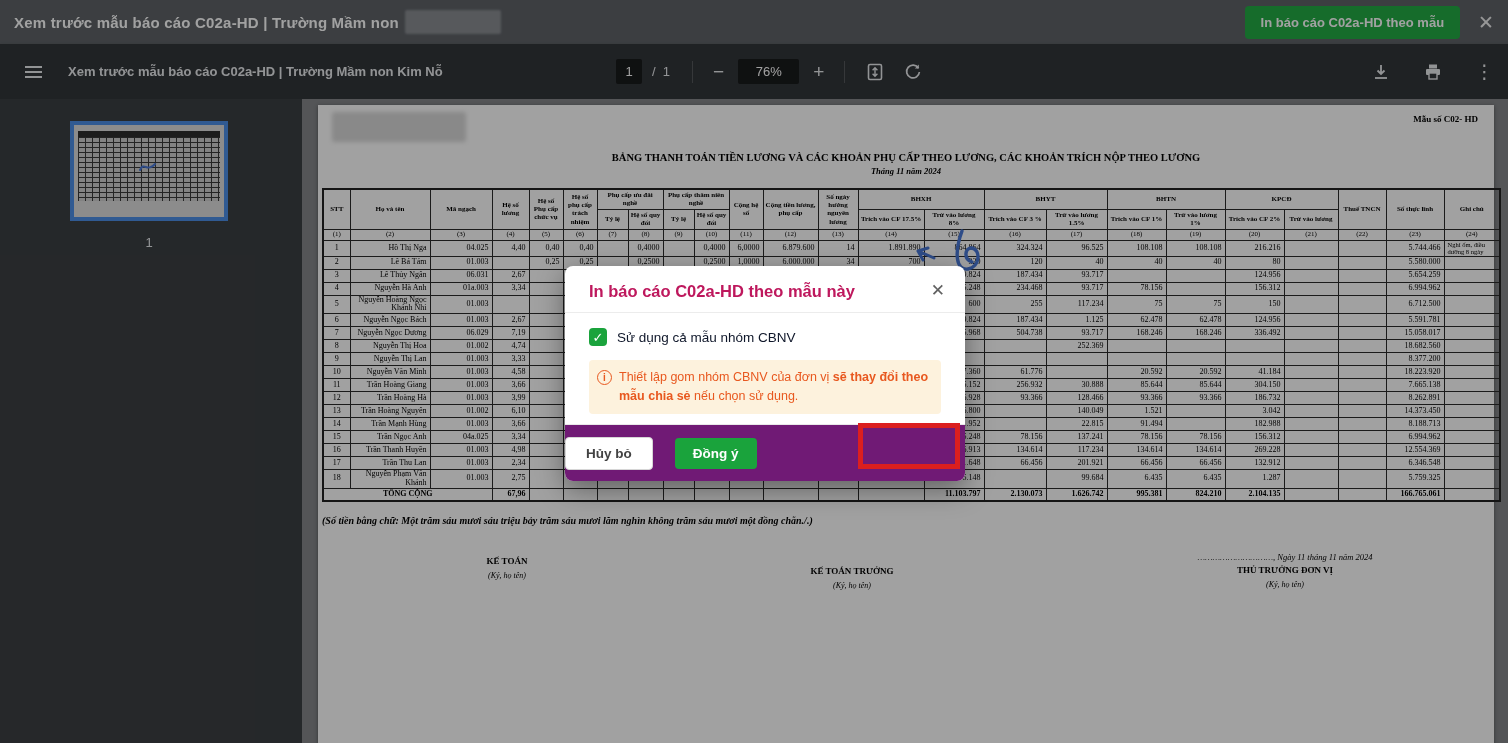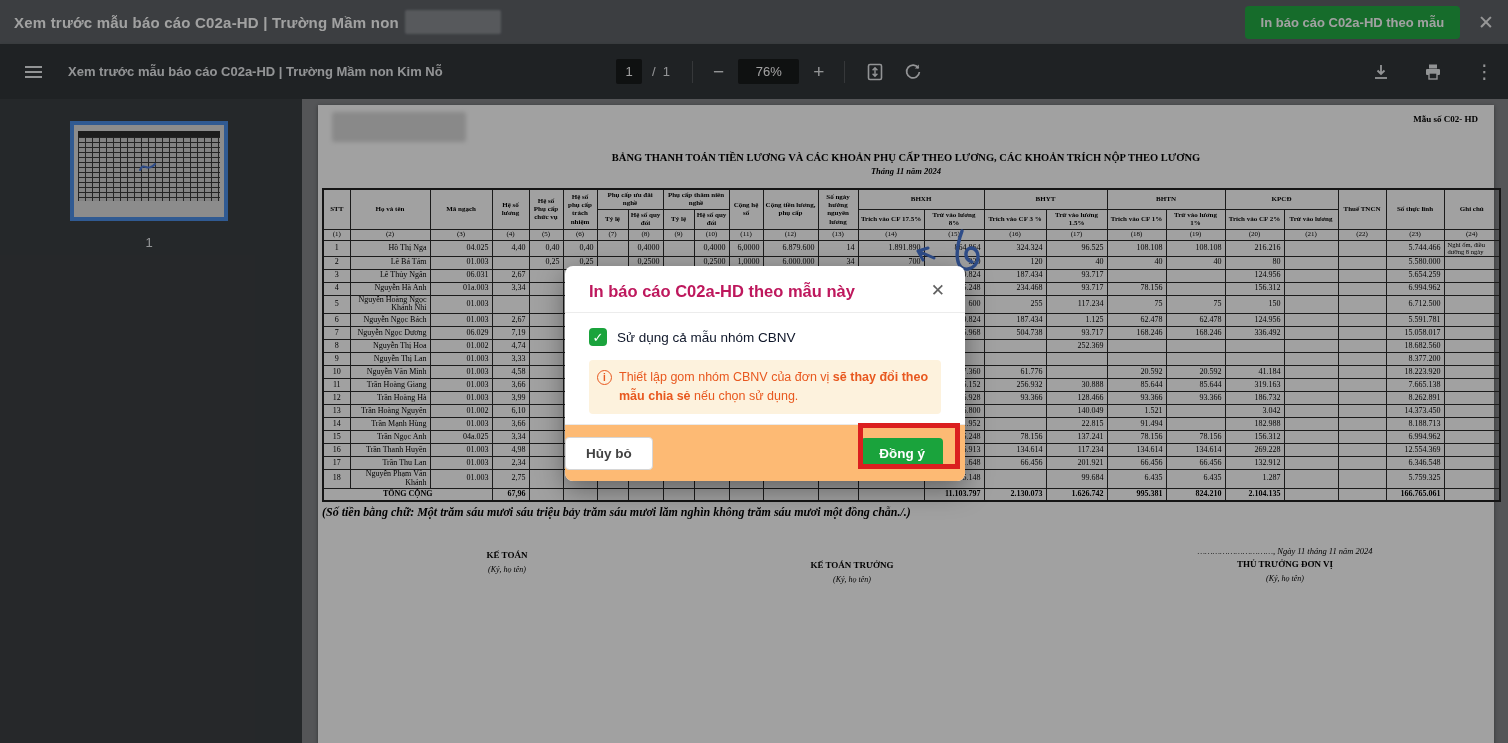--- a/index.html
+++ b/index.html
@@ -54,21 +54,21 @@
   table.payroll{border-collapse:collapse;table-layout:fixed;width:1166px;border:2px solid #222}
   .payroll th,.payroll td{border:1px solid #2b2b2b;overflow:hidden}
   .payroll th{font-size:7px;font-weight:700;text-align:center;padding:1px 2px;line-height:1.2;vertical-align:middle}
   .payroll td{font-size:8px;padding:0 3px;height:13px;line-height:1.1;vertical-align:middle}
   .payroll tr.idx td{font-size:7px;height:11px;text-align:center;padding:0 1px}
   .payroll td.l{text-align:right}
   .payroll td.r{text-align:right}
   .payroll td.c{text-align:center}
   .payroll td.note{font-size:6.5px;text-align:left;line-height:1.15}
   .payroll tr.total td{font-weight:700}
-  .amount-words{font-size:12px;font-weight:700;font-style:italic;margin-top:3px}
+  .amount-words{font-size:10px;font-weight:700;font-style:italic;margin-top:13px}
   .sigs{position:relative;height:70px;margin-top:26px;font-size:9px}
   .sig{position:absolute;text-align:center}
   .sig .t{font-weight:700;font-size:9px}
   .sig .n{font-style:italic;font-size:8px;margin-top:5px}
   .sig .d{font-style:italic;font-size:8.5px;margin-bottom:3px}
   .sig1{left:90px;top:4px;width:190px}
   .sig2{left:420px;top:14px;width:220px}
   .sig3{right:40px;top:0;width:330px}
   .ink{position:absolute;left:586px;top:122px;z-index:2}
 
@@ -79,21 +79,21 @@
   .modal{position:absolute;left:565px;top:266px;width:400px;height:215px;background:#fff;border-radius:8px;box-shadow:0 8px 28px rgba(0,0,0,.4);z-index:20;font-family:"Liberation Sans","DejaVu Sans",sans-serif}
   .modal-title{position:absolute;left:24px;top:16px;font-size:16.5px;font-weight:700;color:#be185d}
   .modal-close{position:absolute;right:20px;top:16px;font-size:17px;color:#616161;cursor:pointer;line-height:1}
   .modal-hr{position:absolute;left:0;top:46px;width:100%;border-top:1px solid #ececec}
   .chk-row{position:absolute;left:24px;top:62px;display:flex;align-items:center;gap:10px}
   .chk{width:18px;height:18px;border-radius:4px;background:var(--confirm-green);color:#fff;font-size:13px;font-weight:700;display:flex;align-items:center;justify-content:center;cursor:pointer}
   .chk-label{font-size:13.5px;color:#0f172a}
   .warn{position:absolute;left:24px;top:94px;width:352px;background:var(--warning-bg);border-radius:4px;padding:8px 10px 8px 8px;font-size:12.5px;line-height:1.5;color:var(--warning-orange);display:flex;gap:7px}
   .warn b{font-weight:700}
   .info-ic{flex:0 0 auto;width:15px;height:15px;border:1.6px solid var(--warning-orange);border-radius:50%;font-size:10px;font-weight:700;display:flex;align-items:center;justify-content:center;margin-top:2px}
-  .modal-footer{position:absolute;left:0;top:158px;width:100%;height:57px;background:#fdba74;border-top:1px solid #e9e9e9;border-radius:0 0 8px 8px;display:flex;align-items:center;justify-content:space-between;gap:22px;padding-right:22px}
+  .modal-footer{position:absolute;left:0;top:158px;width:100%;height:57px;background:#701a75;border-top:1px solid #e9e9e9;border-radius:0 0 8px 8px;display:flex;align-items:center;justify-content:flex-start;gap:22px;padding-right:22px}
   .btn-cancel{background:#fff;border:1px solid #d6d6d6;border-radius:4px;font-size:13.5px;font-weight:700;color:#424242;padding:8px 20px;font-family:inherit;cursor:pointer}
   .btn-ok{background:var(--confirm-green);border:none;border-radius:4px;font-size:13.5px;font-weight:700;color:#fff;padding:8px 18px;font-family:inherit;cursor:pointer}
   .red-rect{position:absolute;right:5px;top:157px;width:102px;height:46px;border:5px solid var(--annotation-red);z-index:21;pointer-events:none}
 </style>
 </head>
 <body>
 
 <div class="stage">
 
   <div class="appbar">
@@ -532,21 +532,21 @@
                 <td class="r"></td>
                 <td class="r"></td>
                 <td class="r"></td>
                 <td class="r"></td>
                 <td class="r"></td>
                 <td class="r">685.152</td>
                 <td class="r">256.932</td>
                 <td class="r">30.888</td>
                 <td class="r">85.644</td>
                 <td class="r">85.644</td>
-                <td class="r">319.163</td>
+                <td class="r">304.150</td>
                 <td class="r"></td>
                 <td class="r"></td>
                 <td class="r">7.665.138</td>
                 <td class="note"></td>
               </tr>
               <tr>
                 <td class="c">12</td>
                 <td class="l">Trần Hoàng Hà</td>
                 <td class="l">01.003</td>
                 <td class="r">3,99</td>

